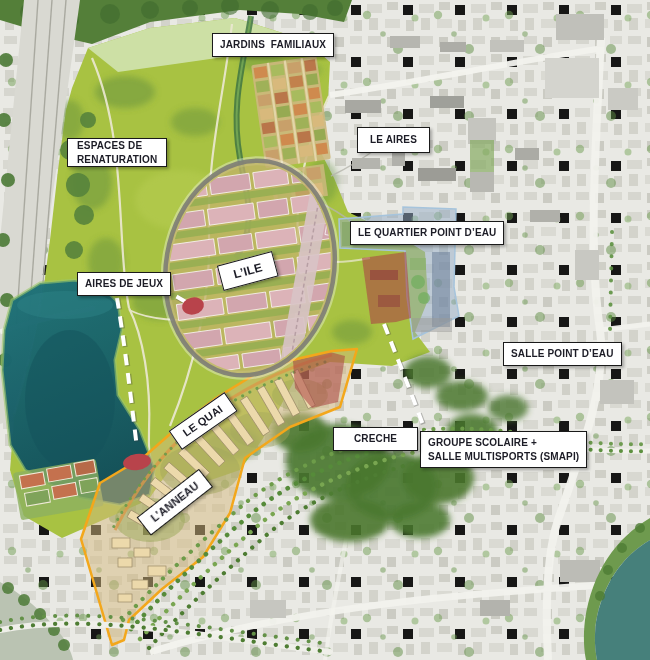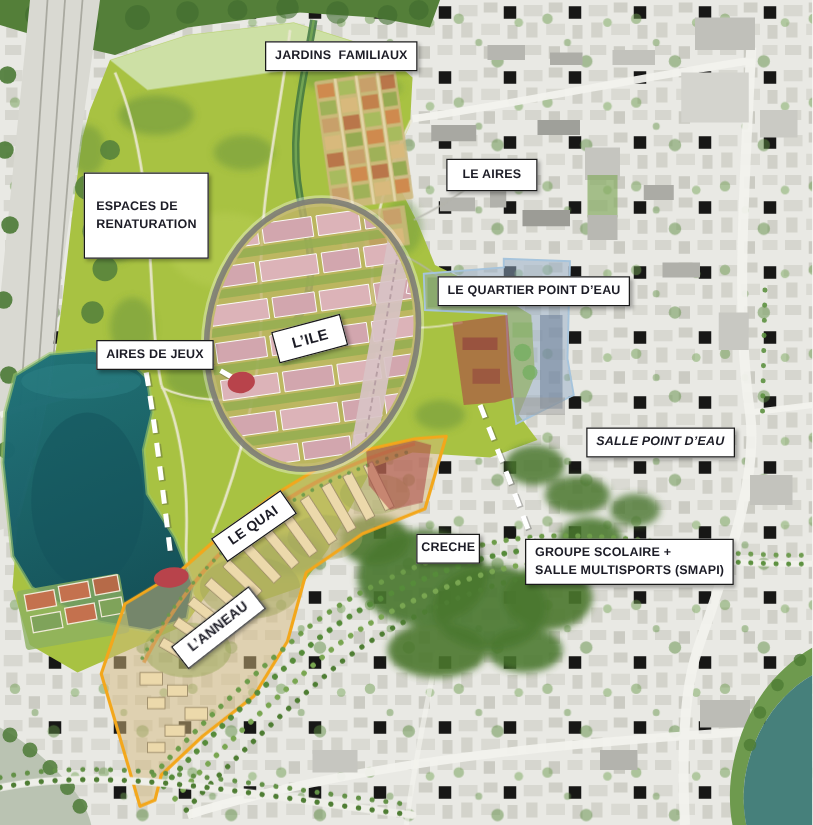--- a/index.html
+++ b/index.html
@@ -12,27 +12,27 @@
     position:absolute;background:#ffffff;border:1.5px solid #1a1a1a;
     color:#1c1c26;font-weight:700;font-size:10px;line-height:1.35;
     padding:4px 7px;white-space:nowrap;box-shadow:2px 2px 3px rgba(0,0,0,.3);
     letter-spacing:.15px;z-index:5;
   }
   .map-label span{display:block;}
   .rot{transform-origin:center center;}
   .lbl-jardins{left:200px;top:33px;word-spacing:3px;margin-left:12px;}
   .lbl-belle{left:350px;top:49px;}
   .lbl-wihrel{left:357px;top:127px;padding:5px 12px;}
-  .lbl-espaces{left:67px;top:138px;padding:20px 9px;}
+  .lbl-espaces{left:67px;top:138px;padding:0 9px;}
   .lbl-quartier{left:350px;top:221px;}
   .lbl-ile{left:248px;top:271px;transform:translate(-50%,-50%) rotate(-15deg);font-size:12px;padding:4px 13px;}
   .lbl-aires{left:77px;top:272px;}
-  .lbl-salle{left:469px;top:342px;font-style:italic;}
+  .lbl-salle{left:503px;top:342px;}
   .lbl-groupe{left:420px;top:395px;margin-top:36px;}
-  .lbl-creche{left:333px;top:427px;padding:4px 3px;}
+  .lbl-creche{left:333px;top:427px;padding:4px 20px;}
   .lbl-quai{left:203px;top:421px;transform:translate(-50%,-50%) rotate(-35deg);font-size:11px;padding:3px 10px;}
   .lbl-anneau{left:175px;top:502px;transform:translate(-50%,-50%) rotate(-38deg);font-size:11px;padding:3px 10px;}
 </style>
 </head>
 <body>
 
 <div class="stage">
 <svg width="650" height="660" viewBox="0 0 650 660">
   <defs>
     <pattern id="pBlocks" width="52" height="52" patternUnits="userSpaceOnUse">

